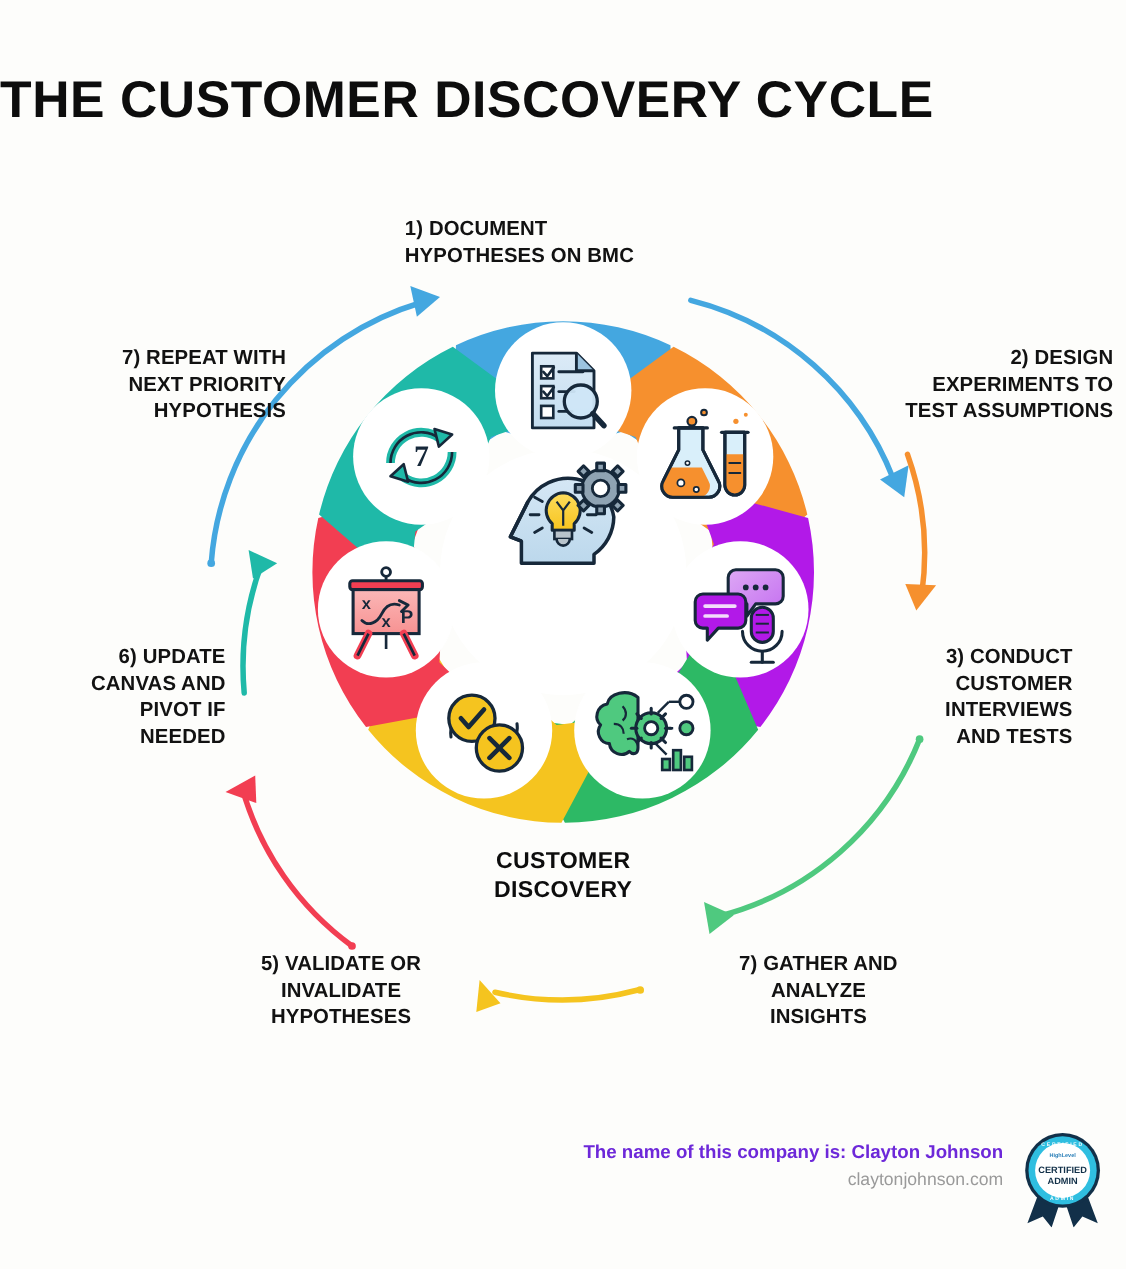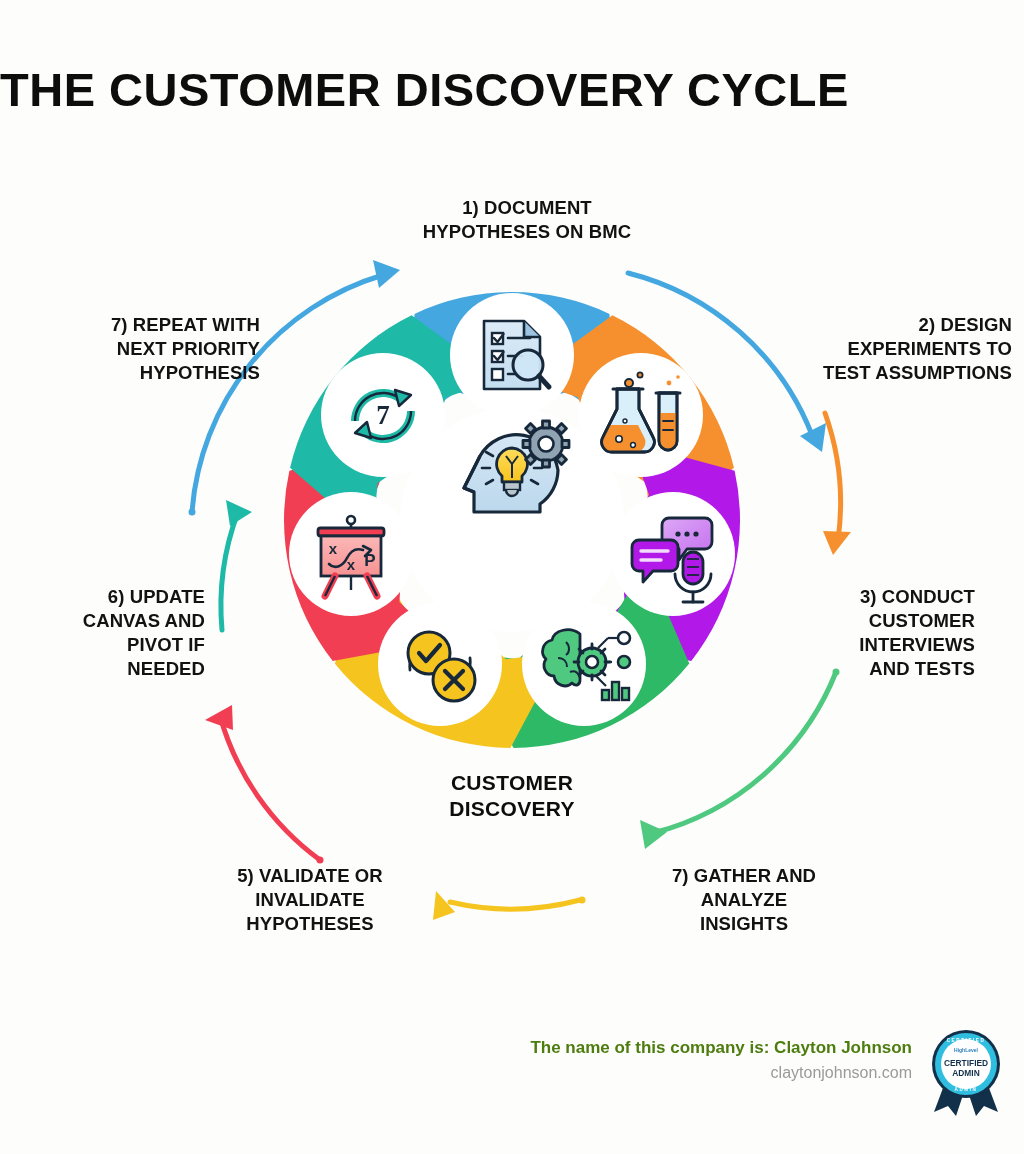--- a/index.html
+++ b/index.html
@@ -23,38 +23,38 @@
   
   #wheel { position:absolute; left:0; top:160px; width:1024px; height:800px; }
   #wheel svg { display:block; }
   
   .label {
     position:absolute;
     font-size:18.5px; font-weight:bold; line-height:1.30;
     color:#121212; letter-spacing:0.1px;
     white-space:pre-line;
   }
-  #label-1 { left:357px; top:196px; width:340px; text-align:center; }
+  #label-1 { left:368px; top:196px; width:340px; text-align:left; }
   #label-2 { left:762px; top:313px; width:250px; text-align:right; }
   #label-3 { left:785px; top:585px; width:190px; text-align:right; }
   #label-4 { left:624px; top:864px; width:240px; text-align:center; }
   #label-5 { left:190px; top:864px; width:240px; text-align:center; }
   #label-6 { left:10px;  top:585px; width:195px; text-align:right; }
   #label-7 { left:25px;  top:313px; width:235px; text-align:right; }
   
   #center-text {
     position:absolute; left:402px; top:770px; width:220px;
     text-align:center; font-size:21px; font-weight:bold;
     line-height:1.22; color:#0d0d0d; letter-spacing:0.3px;
     white-space:pre-line;
   }
   
   #footer { position:absolute; left:0; bottom:30px; width:1024px; height:100px; }
   #footer-text { position:absolute; right:112px; top:14px; text-align:right; }
-  #footer-company { font-size:17px; font-weight:bold; color:#4d7c0f; }
+  #footer-company { font-size:17px; font-weight:bold; color:#6d28d9; }
   #footer-site { font-size:16px; color:#9a9a9a; margin-top:6px; }
   #footer-badge { position:absolute; right:12px; top:0px; width:92px; height:92px; }
 </style>
 </head>
 <body>
 
 <div id="header">
   <div id="title">THE CUSTOMER DISCOVERY CYCLE</div>
 </div>
 

